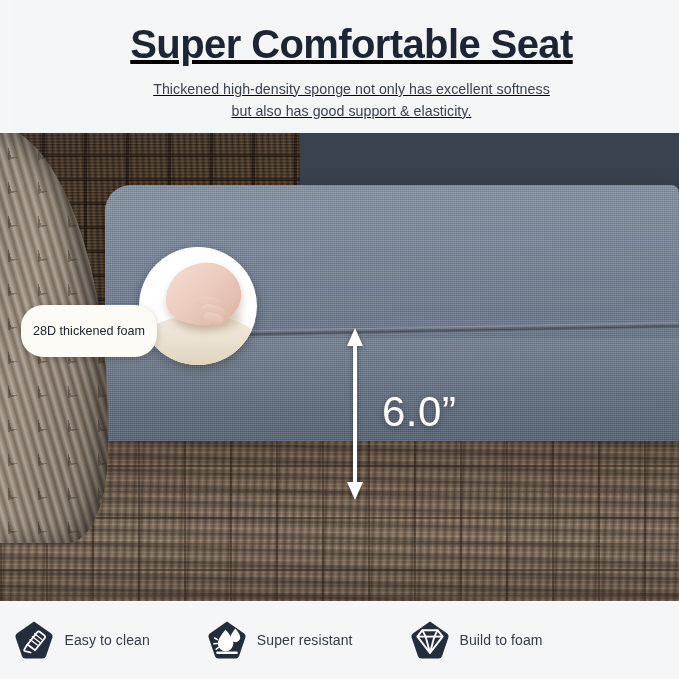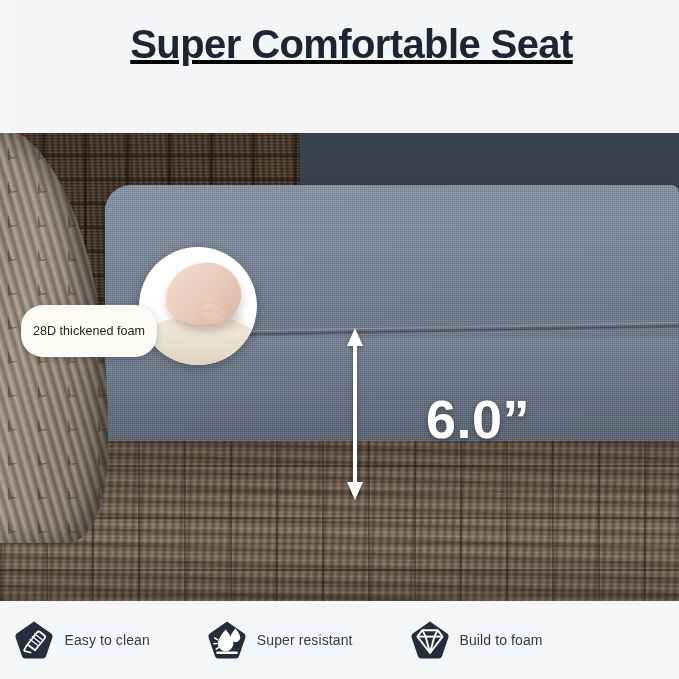--- a/index.html
+++ b/index.html
@@ -301,27 +301,26 @@
   .dim-arrow {
     position: absolute;
     left: 344px; top: 195px;
     width: 22px;
     height: 172px;
     filter: drop-shadow(0 1px 2px rgba(0,0,0,0.38));
   }
   .dim-value {
     position: absolute;
     left: 382px; top: 255px;
-    font-size: 54px;
-    font-weight: 700;
+    font-size: 42px;
+    font-weight: 400;
     color: #ffffff;
     letter-spacing: 0.5px;
     text-shadow: 0 2px 6px rgba(0,0,0,0.34);
     white-space: nowrap;
-    margin-left: 44px;
   }
 
   
   .footer {
     position: absolute;
     left: 0; top: 601px;
     width: 556px;
     height: 78px;
     background: #f5f6f8;
     display: flex;
@@ -349,20 +348,24 @@
     white-space: nowrap;
   }
 </style>
 </head>
 <body>
 
 <div class="page">
 
   <div class="header">
     <h1 class="title">Super Comfortable Seat</h1>
+    <div class="subtitle">
+      <span>Thickened high-density sponge not only has excellent softness</span>
+      <span class="l2">but also has good support &amp; elasticity.</span>
+    </div>
   </div>
 
   <div class="photo">
 
     <div class="backrest"></div>
     <div class="backrest-shadow"></div>
 
     <div class="wicker-back"></div>
 
     <div class="cushion"></div>

